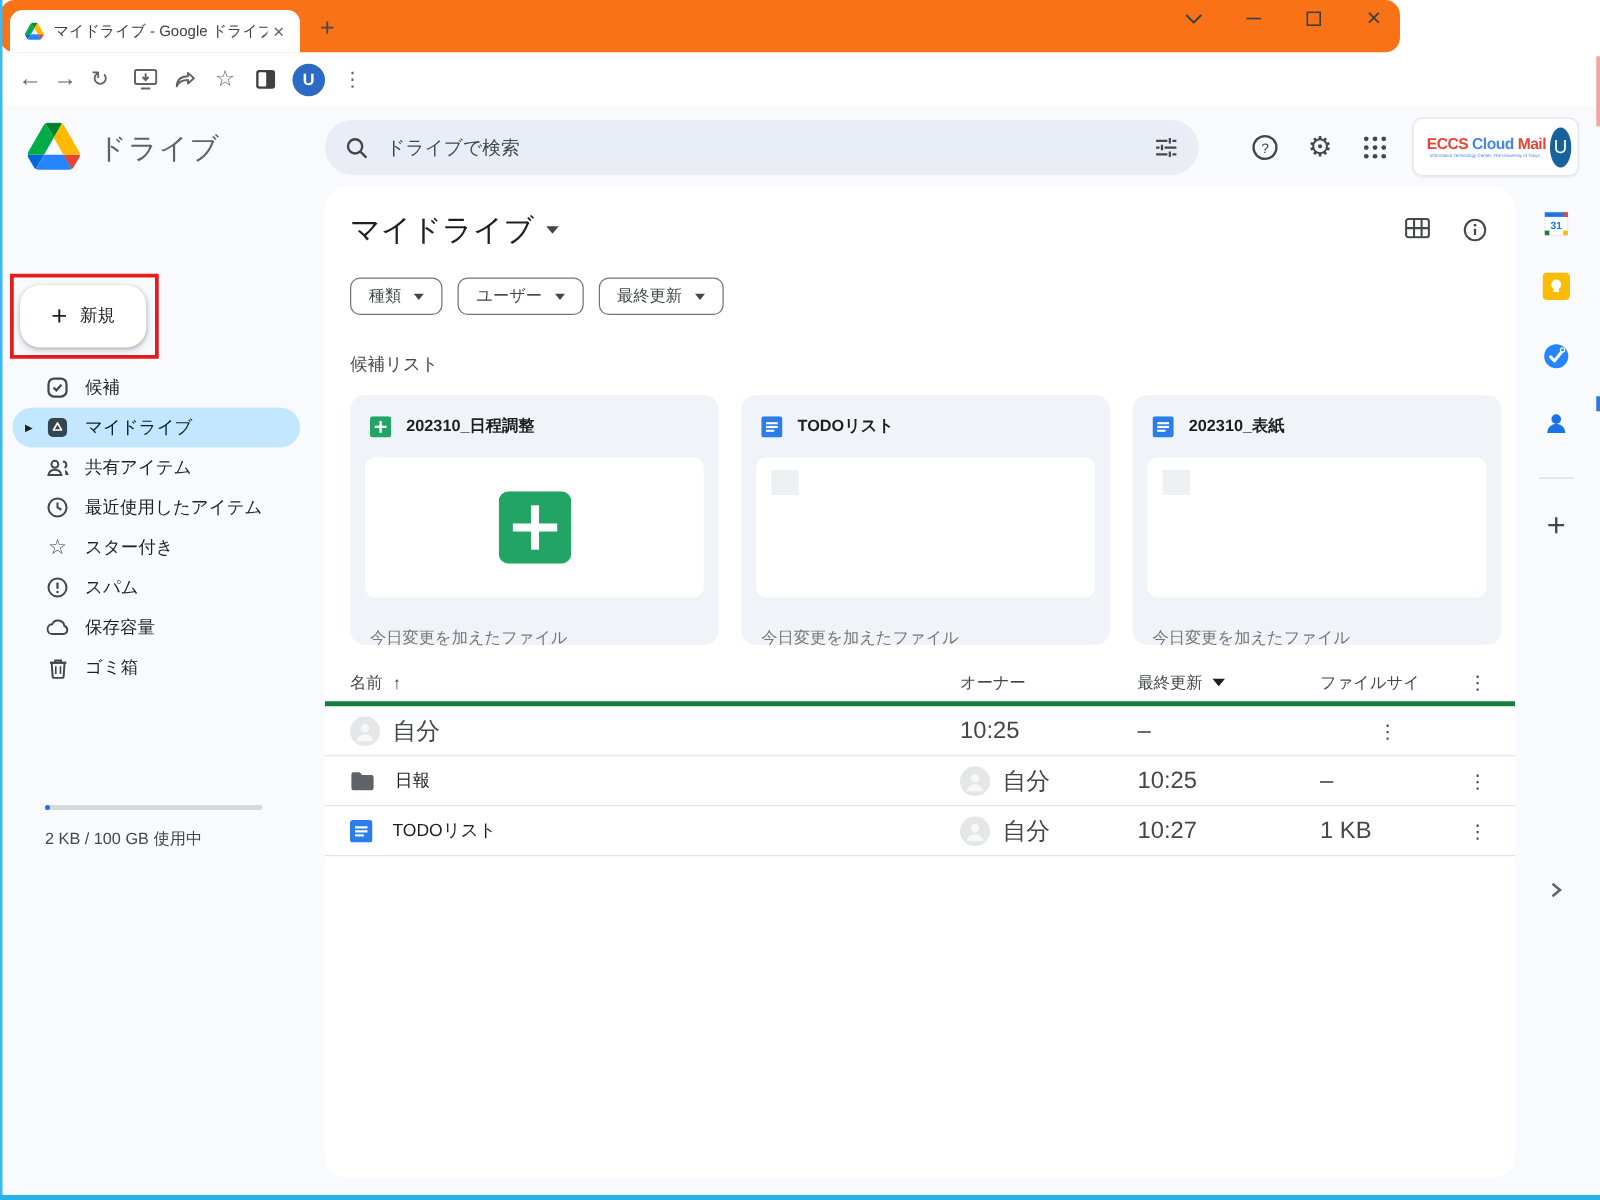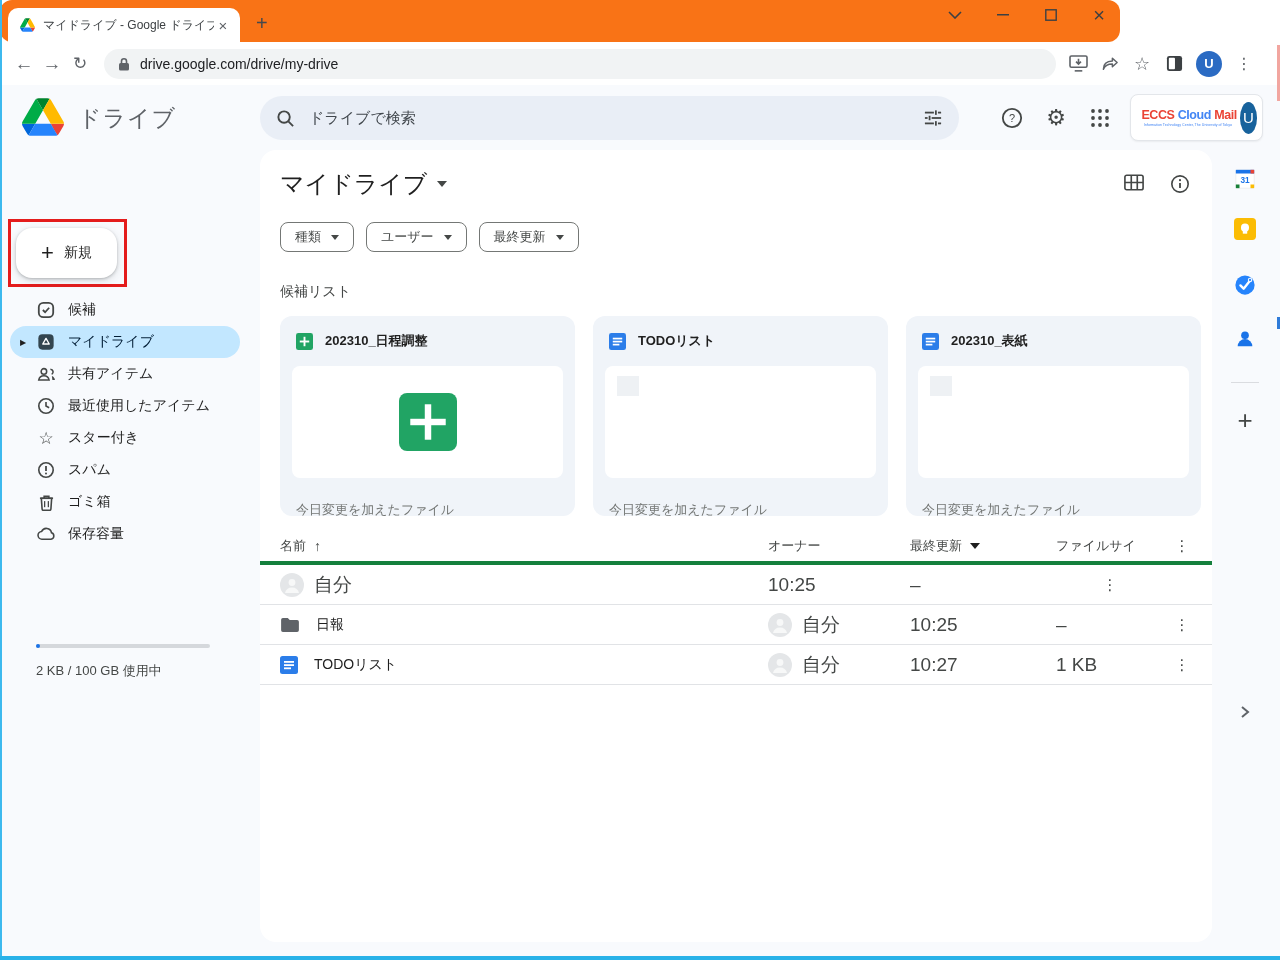--- a/index.html
+++ b/index.html
@@ -158,29 +158,20 @@
         </svg>
     </div>
     <div style="font-size:20px;">×</div>
   </div>
 </div>
 
 <div class="abs" id="toolbar">
   <div class="tb-ic" id="back">←</div>
   <div class="tb-ic">→</div>
   <div class="tb-ic" style="font-size:17px;">↻</div>
-  <div id="urlbar">
-    <span>
-      <svg width="12" height="14" viewBox="0 0 12 14">
-          <rect x="1" y="6" width="10" height="7.5" rx="1.5" fill="#5f6368"></rect>
-          <path d="M3.5 6V4.2a2.5 2.5 0 015 0V6" fill="none" stroke="#5f6368" stroke-width="1.6"></path>
-        </svg>
-    </span>
-    <span id="url-text">drive.google.com/drive/my-drive</span>
-  </div>
   <div id="tb-right">
     <div class="tb-ic">
       <svg width="19" height="17" viewBox="0 0 20 18">
           <rect x="1" y="1" width="18" height="12" rx="1.5" fill="none" stroke="#5f6368" stroke-width="1.7"></rect>
           <path d="M6 16.8h8" stroke="#5f6368" stroke-width="1.7"></path>
           <path d="M10 4v5.2M7.4 7l2.6 2.6L12.6 7" fill="none" stroke="#5f6368" stroke-width="1.7"></path>
         </svg>
     </div>
     <div class="tb-ic">
       <svg width="19" height="17" viewBox="0 0 20 18">
@@ -327,37 +318,37 @@
           <svg width="18" height="18" viewBox="0 0 20 20">
               <circle cx="10" cy="10" r="8" fill="none" stroke="#444746" stroke-width="1.8"></circle>
               <line x1="10" y1="5.5" x2="10" y2="11" stroke="#444746" stroke-width="2"></line>
               <circle cx="10" cy="14" r="1.1" fill="#444746"></circle>
             </svg>
         </span>
         <span class="txt">スパム</span>
       </div>
       <div class="nav-item">
         <span class="ic">
+          <svg width="19" height="14" viewBox="0 0 22 15">
+              <path d="M6 13.5a4.5 4.5 0 01-.6-9 6 6 0 0111.4 1.6 3.8 3.8 0 01-.6 7.4z" fill="none" stroke="#444746" stroke-width="1.8" stroke-linejoin="round"></path>
+            </svg>
+        </span>
+        <span class="txt">保存容量</span>
+      </div>
+      <div class="nav-item">
+        <span class="ic">
           <svg width="15" height="17" viewBox="0 0 16 18">
               <path d="M2.5 4.5h11l-.8 11.5a1.5 1.5 0 01-1.5 1.4H4.8a1.5 1.5 0 01-1.5-1.4z" fill="none" stroke="#444746" stroke-width="1.7"></path>
               <line x1="1" y1="4.5" x2="15" y2="4.5" stroke="#444746" stroke-width="1.7"></line>
               <path d="M5.5 4.5V2.5h5v2" fill="none" stroke="#444746" stroke-width="1.7"></path>
               <line x1="6" y1="7.5" x2="6" y2="14" stroke="#444746" stroke-width="1.4"></line>
               <line x1="10" y1="7.5" x2="10" y2="14" stroke="#444746" stroke-width="1.4"></line>
             </svg>
         </span>
         <span class="txt">ゴミ箱</span>
-      </div>
-      <div class="nav-item">
-        <span class="ic">
-          <svg width="19" height="14" viewBox="0 0 22 15">
-              <path d="M6 13.5a4.5 4.5 0 01-.6-9 6 6 0 0111.4 1.6 3.8 3.8 0 01-.6 7.4z" fill="none" stroke="#444746" stroke-width="1.8" stroke-linejoin="round"></path>
-            </svg>
-        </span>
-        <span class="txt">保存容量</span>
       </div>
     </div>
 
     <div class="abs" id="storagebar">
         <i></i>
       </div>
     <div class="abs" id="storage-txt">2 KB / 100 GB 使用中</div>
   </div>
 
   <div class="abs" id="content">

